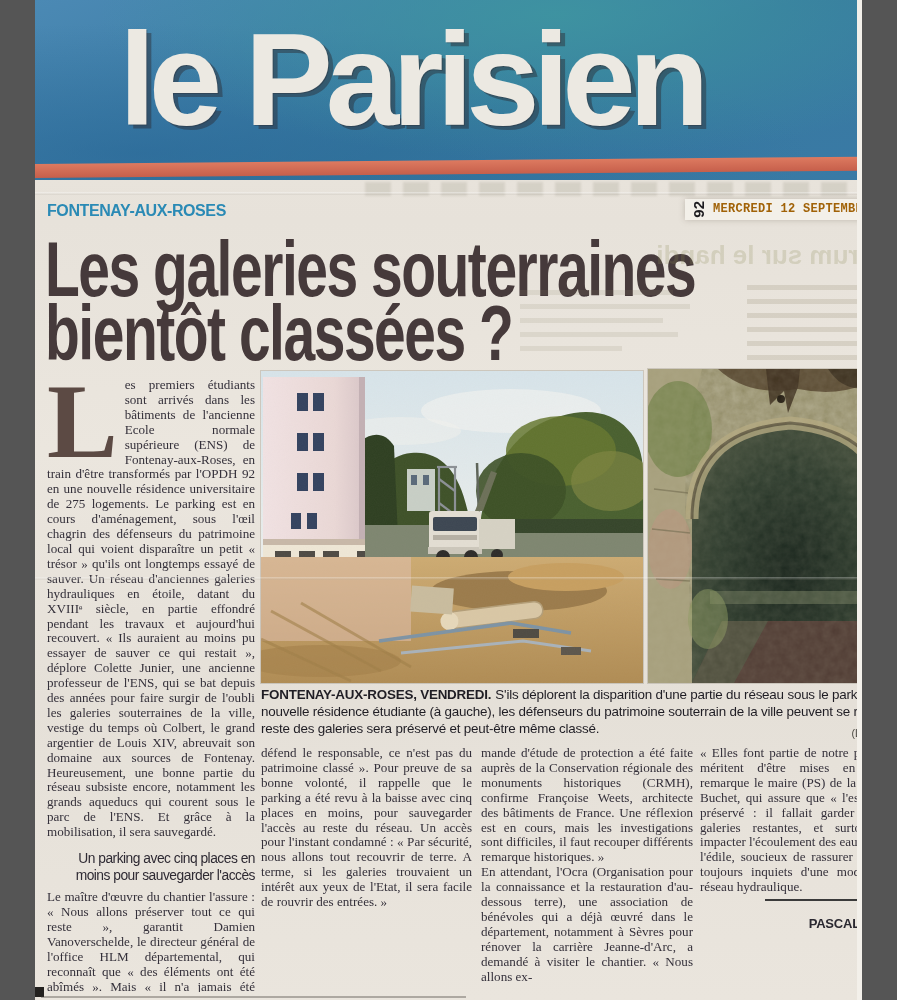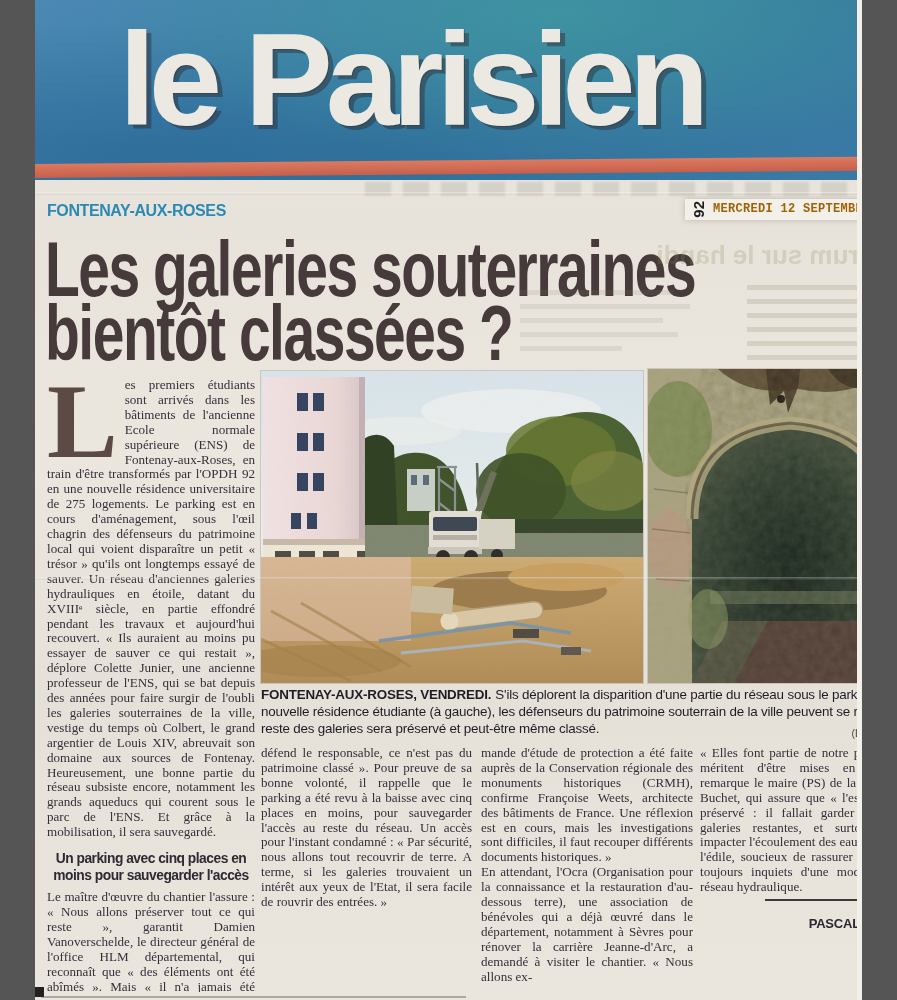--- a/index.html
+++ b/index.html
@@ -51,22 +51,22 @@
   .showthrough-lines div{ height:5px; margin-bottom:9px; background:#8e8468; filter:blur(.6px); }
   .showthrough-lines2{ position:absolute; left:485px; top:290px; width:170px; opacity:.14; }
   .showthrough-lines2 div{ height:5px; margin-bottom:9px; background:#8e8468; filter:blur(.6px); }
 
   
   .body-text{ font-size:13.1px; line-height:14.9px; color:#34303a; text-align:justify; }
   .body-text p{ margin:0; }
   .col1{ position:absolute; left:12px; top:378px; width:208px; height:614px; overflow:hidden; }
   .dropcap{ float:left; font-family:"Liberation Serif",serif; font-weight:bold; font-size:106px;
     line-height:.74; color:#5c4a44; margin:5px 7px 0 0; }
-  .subhead{ font-family:"Liberation Sans",sans-serif; font-weight:bold; font-size:13.8px;
-    line-height:17px; letter-spacing:-0.5px; color:#2e2a33; margin:10px 0 6px 0; text-align:center; }
+  .subhead{ font-family:"Liberation Sans",sans-serif; font-weight:normal; font-size:13.8px;
+    line-height:17px; letter-spacing:-0.5px; color:#2e2a33; margin:10px 0 6px 0; text-align:right; }
   .col2{ position:absolute; left:226px; top:746px; width:211px; height:246px; overflow:hidden; }
   .col3{ position:absolute; left:446px; top:746px; width:212px; height:246px; overflow:hidden; }
   .col4{ position:absolute; left:665px; top:746px; width:225px; height:250px; overflow:hidden; }
   .col2 p+p, .col3 p+p, .col4 p+p{ margin-top:0; }
   .byline{ display:block; margin-top:4px; text-align:right; }
   .byline span{ display:inline-block; border-top:2px solid #3a3a3a; padding-top:16px;
     font-family:"Liberation Sans",sans-serif; font-weight:bold; font-size:13px;
     letter-spacing:-0.2px; color:#2a2830; min-width:160px; text-align:right; }
 
   
@@ -294,21 +294,21 @@
 
   <p class="caption">
     <span class="lead">FONTENAY-AUX-ROSES, VENDREDI.</span><span>S'ils déplorent la disparition d'une partie du réseau sous le parking de la nouvelle résidence étudiante (à gauche), les défenseurs du patrimoine souterrain de la ville peuvent se réjouir : le reste des galeries sera préservé et peut-être même classé.</span>
     <span class="credit">(LP/P.A. ET DR.)</span>
   </p>
 
   <div class="col2 body-text">
     <p>défend le responsable, ce n'est pas du patrimoine classé ». Pour preuve de sa bonne volonté, il rappelle que le parking a été revu à la baisse avec cinq places en moins, pour sauvegarder l'accès au reste du réseau. Un accès pour l'instant condamné : « Par sécurité, nous allons tout recouvrir de terre. A terme, si les galeries trouvaient un intérêt aux yeux de l'Etat, il sera facile de rouvrir des entrées. »</p>
   </div>
   <div class="col3 body-text">
-    <p>mande d'étude de protection a été faite auprès de la Conservation régionale des monuments historiques (CRMH), confirme Françoise Weets, architecte des bâtiments de France. Une réflexion est en cours, mais les investigations sont difficiles, il faut recouper différents documents historiques. »</p>
+    <p>mande d'étude de protection a été faite auprès de la Conservation régionale des monuments historiques (CRMH), confirme Françoise Weets, architecte des bâtiments de France. Une réflexion est en cours, mais les investigations sont difficiles, il faut recouper différents remarque historiques. »</p>
     <p>En attendant, l'Ocra (Organisation pour la connaissance et la restauration d'au-dessous terre), une association de bénévoles qui a déjà œuvré dans le département, notamment à Sèvres pour rénover la carrière Jeanne-d'Arc, a demandé à visiter le chantier. « Nous allons ex-</p>
   </div>
   <div class="col4 body-text">
     <p>« Elles font partie de notre patrimoine et méritent d'être mises en valeur », remarque le maire (PS) de la ville, Pascal Buchet, qui assure que « l'essentiel a été préservé : il fallait garder l'accès aux galeries restantes, et surtout ne pas impacter l'écoulement des eaux », souligne l'édile, soucieux de rassurer les riverains toujours inquiets d'une modification du réseau hydraulique.</p>
     <span class="byline"><span>PASCALE AUTRAN</span></span>
   </div>
 
   <div class="crease" style="top:192px"></div>
   <div class="crease" style="top:577px; opacity:.35"></div>
   <div class="edge-strip"></div>

